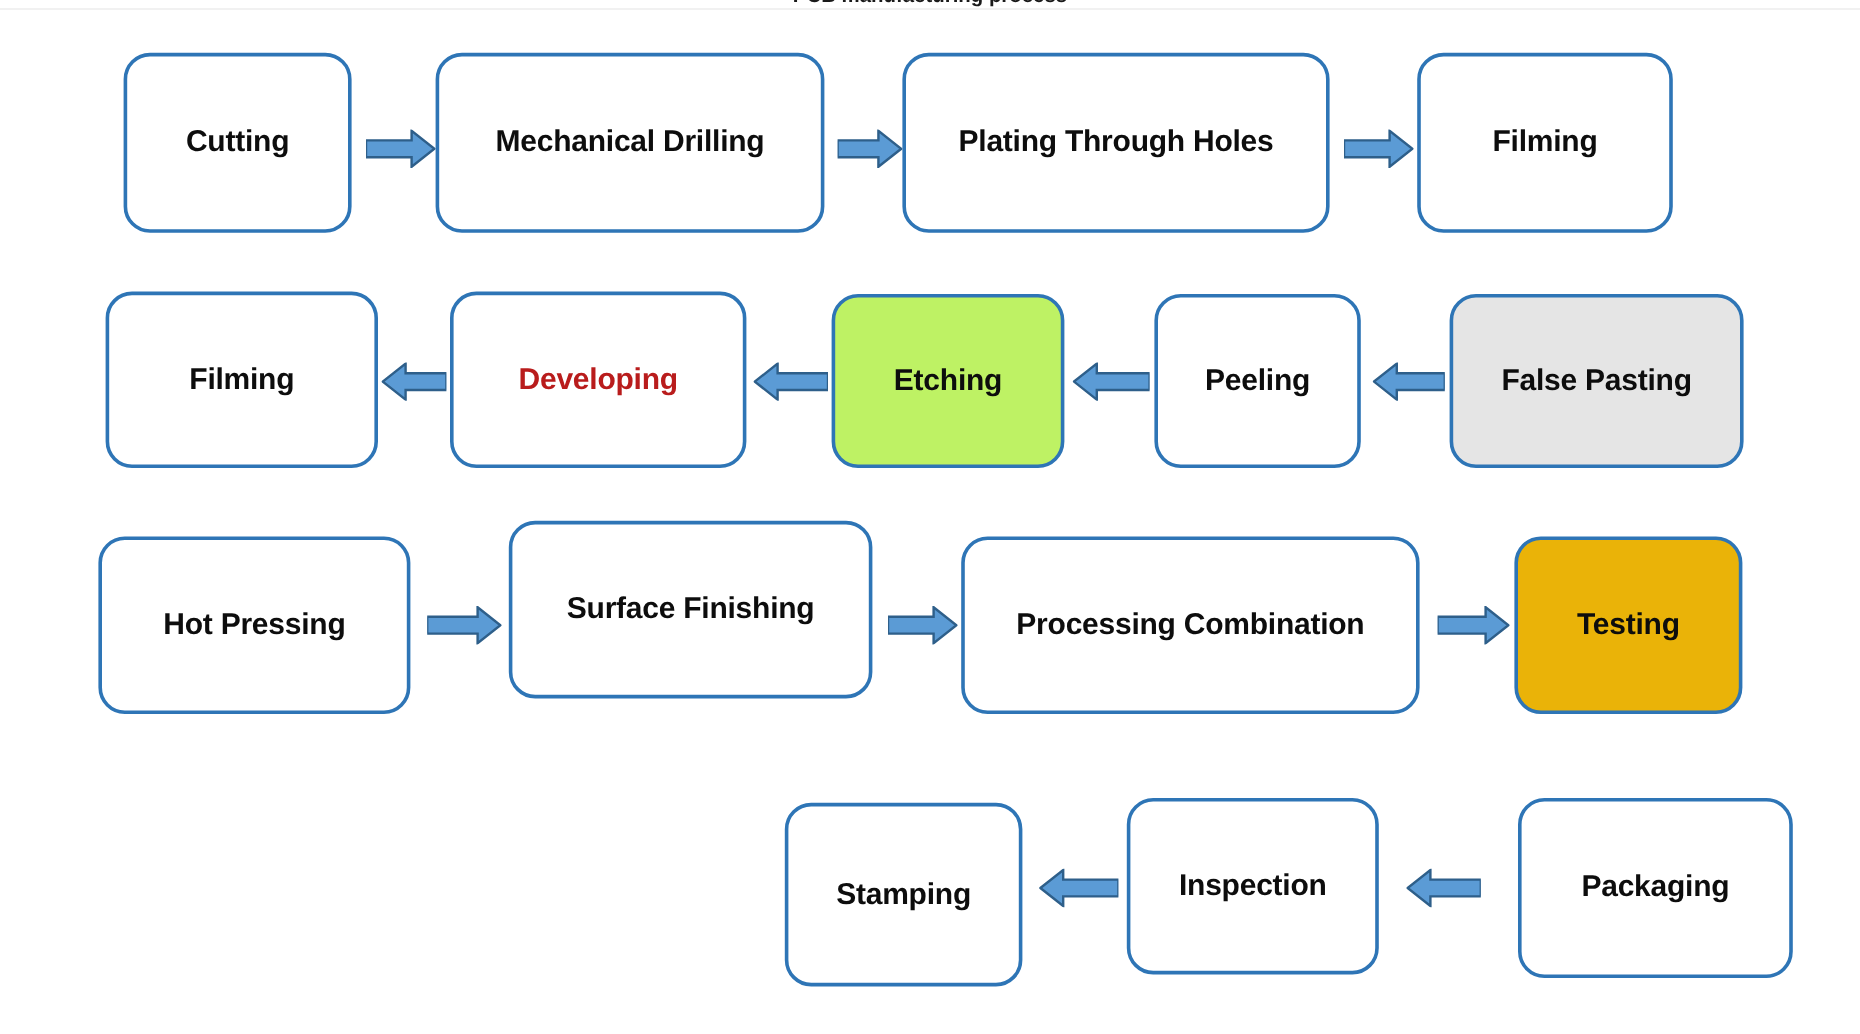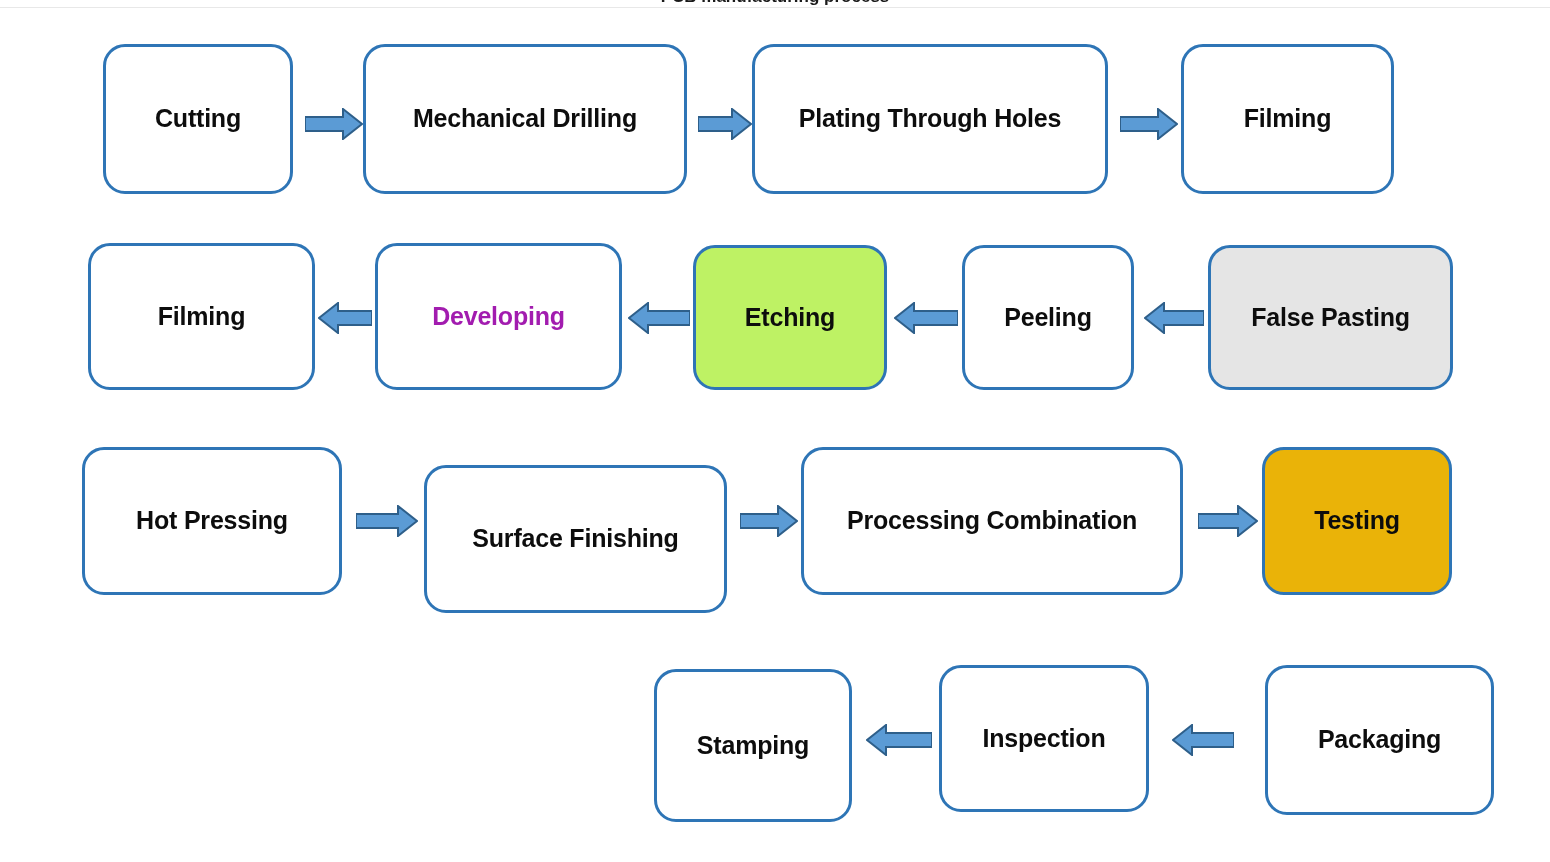--- a/index.html
+++ b/index.html
@@ -93,21 +93,21 @@
       </div>
       <div class="arrow" style="left: 1120px; top: 108px; width: 58px; height: 32px;">
         <svg width="58" height="32" viewBox="0 0 58 32">
           <polygon points="0.0,9.0 38.0,9.0 38.0,1.0 57.0,16.0 38.0,31.0 38.0,23.0 0.0,23.0" fill="#5B9BD5" stroke="#2E5F8A" stroke-width="2" stroke-linejoin="miter"></polygon>
         </svg>
       </div>
       <div class="node" style="left: 88px; top: 243px; width: 227px; height: 147px; border-color: rgb(46, 117, 182); background: rgb(255, 255, 255);">
         <span class="node-label" style="color: rgb(13, 13, 13);">Filming</span>
       </div>
       <div class="node" style="left: 375px; top: 243px; width: 247px; height: 147px; border-color: rgb(46, 117, 182); background: rgb(255, 255, 255);">
-        <span class="node-label" style="color: #a21caf;">Developing</span>
+        <span class="node-label" style="color: #b91c1c;">Developing</span>
       </div>
       <div class="node" style="left: 693px; top: 245px; width: 194px; height: 145px; border-color: rgb(46, 117, 182); background: #bef264;">
         <span class="node-label" style="color: rgb(13, 13, 13);">Etching</span>
       </div>
       <div class="node" style="left: 962px; top: 245px; width: 172px; height: 145px; border-color: rgb(46, 117, 182); background: rgb(255, 255, 255);">
         <span class="node-label" style="color: rgb(13, 13, 13);">Peeling</span>
       </div>
       <div class="node" style="left: 1208px; top: 245px; width: 245px; height: 145px; border-color: rgb(46, 117, 182); background: #e5e5e5;">
         <span class="node-label" style="color: rgb(13, 13, 13);">False Pasting</span>
       </div>
@@ -127,21 +127,21 @@
         </svg>
       </div>
       <div class="arrow" style="left: 1144px; top: 302px; width: 60px; height: 32px;">
         <svg width="60" height="32" viewBox="0 0 60 32">
           <polygon points="60.0,9.0 20.0,9.0 20.0,1.0 1.0,16.0 20.0,31.0 20.0,23.0 60.0,23.0" fill="#5B9BD5" stroke="#2E5F8A" stroke-width="2" stroke-linejoin="miter"></polygon>
         </svg>
       </div>
       <div class="node" style="left: 82px; top: 447px; width: 260px; height: 148px; border-color: rgb(46, 117, 182); background: rgb(255, 255, 255);">
         <span class="node-label" style="color: rgb(13, 13, 13);">Hot Pressing</span>
       </div>
-      <div class="node" style="left: 424px; top: 465px; width: 303px; height: 148px; border-color: rgb(46, 117, 182); background: rgb(255, 255, 255);">
+      <div class="node" style="left: 424px; top: 434px; width: 303px; height: 148px; border-color: rgb(46, 117, 182); background: rgb(255, 255, 255);">
         <span class="node-label" style="color: rgb(13, 13, 13);">Surface Finishing</span>
       </div>
       <div class="node" style="left: 801px; top: 447px; width: 382px; height: 148px; border-color: rgb(46, 117, 182); background: rgb(255, 255, 255);">
         <span class="node-label" style="color: rgb(13, 13, 13);">Processing Combination</span>
       </div>
       <div class="node" style="left: 1262px; top: 447px; width: 190px; height: 148px; border-color: rgb(46, 117, 182); background: #eab308;">
         <span class="node-label" style="color: rgb(13, 13, 13);">Testing</span>
       </div>
       <div class="arrow" style="left: 356px; top: 505px; width: 62px; height: 32px;">
         <svg width="62" height="32" viewBox="0 0 62 32">

